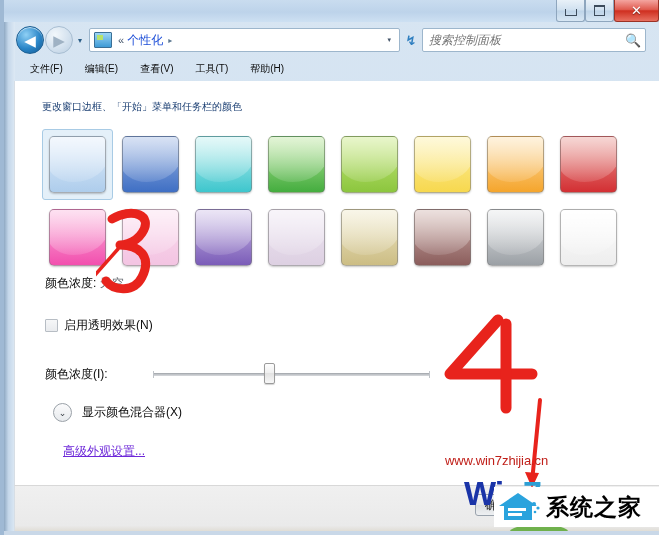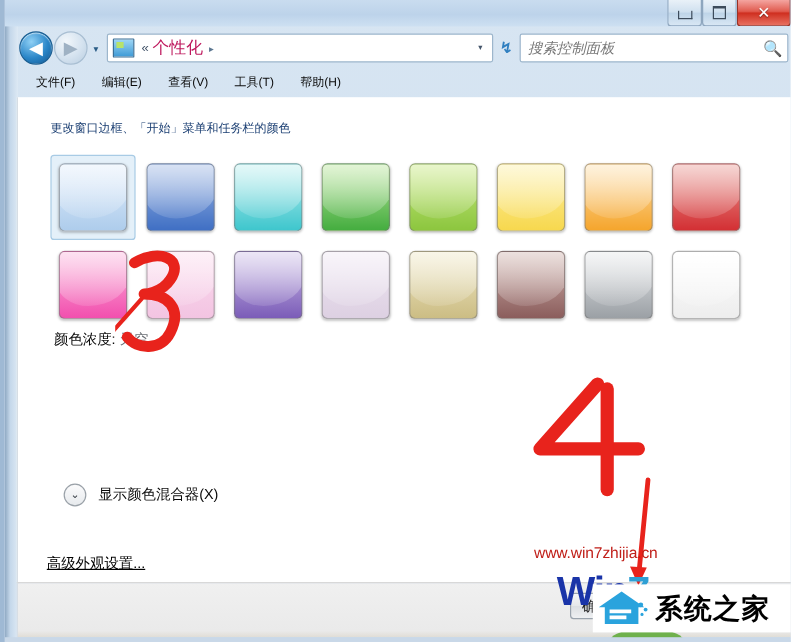--- a/index.html
+++ b/index.html
@@ -111,39 +111,39 @@
     border-radius: 1px;
     position: relative;
   }
   #addr-icon::after {
     content:''; position: absolute;
     left: 2px; top: 2px; width: 6px; height: 5px;
     background: #b7e36a;
   }
   .crumb-sep-dbl { font-size: 11px; color: #44556a; margin: 0 3px; }
   .crumb {
-    font-size: 14px; color: #be185d;
+    font-size: 12px; color: #1d4ed8;
     white-space: nowrap;
   }
   .crumb-arrow { font-size: 8px; color: #5c7791; margin: 0 5px; }
   #addr-dropdown {
     margin-left: auto; font-size: 7px; color: #44556a;
     padding: 0 6px 0 4px; flex: none;
   }
   #refresh-btn {
     width: 22px; flex: none; text-align: center;
     font-size: 13px; color: #2f7fc0; font-weight: bold;
   }
   #searchbox {
     width: 222px; flex: none; height: 22px;
     background: #ffffff;
     border: 1px solid #9db6cc;
     border-radius: 2px;
     display: flex; align-items: center;
-    margin-right: 6px;
+    margin-right: 17px;
   }
   #search-input {
     border: none; outline: none; background: transparent;
     flex: 1 1 auto; min-width: 0;
     font-family: inherit; font-size: 12px;
     font-style: italic; color: #5b6a7c;
     padding: 0 6px;
   }
   #search-icon { width: 24px; flex: none; text-align: center; font-size: 13px; color: #3a587a; }
 
@@ -269,24 +269,23 @@
     border: 1px solid #9aa1a8;
     background: linear-gradient(to bottom, #fbfbfc 0%, #e7eaed 100%);
     display: flex; align-items: center; justify-content: center;
     font-size: 9px; color: #3a4047;
     margin-right: 10px; flex: none;
   }
   #mixer-label { font-size: 12px; color: #0a0a0a; white-space: nowrap; text-align: right; }
 
   
   #advanced-link {
-    position: absolute; left: 24px; top: 362px;
-    font-size: 12px; color: #000000;
+    position: absolute; left: 48px; top: 362px;
+    font-size: 12px; color: #6d28d9;
     white-space: nowrap;
-    margin-top: 18px;
   }
 
   
   #footer {
     position: absolute; left: 10px; top: 485px;
     width: 649px; height: 46px;
     background: linear-gradient(to bottom, #f0f0f0 0%, #eaeaea 88%, #e0ddd6 100%);
     border-top: 1px solid #d8d8d8;
     border-left: 1px solid #d7dee5;
     box-sizing: border-box;
@@ -468,21 +467,32 @@
         <div class="swatch-cell">
           <div class="swatch" style="background: linear-gradient(rgb(255, 255, 255) 0%, rgb(237, 237, 237) 100%);"></div>
         </div>
       </div>
 
     <div id="current-color">
       <span class="lbl">颜色浓度:</span>
       <span class="val">天空</span>
     </div>
 
-
+    <div id="transparency-row">
+      <span id="transparency-check"></span>
+      <span id="transparency-label">启用透明效果(N)</span>
+    </div>
+
+    <div id="intensity-row">
+      <span id="intensity-label">颜色浓度(I):</span>
+      <span id="slider-wrap">
+        <span id="slider-track"></span>
+        <span id="slider-thumb" style="left: calc(42% - 5px);"></span>
+      </span>
+    </div>
 
     <div id="mixer-row">
       <span id="mixer-chevron">⌄</span>
       <span id="mixer-label">显示颜色混合器(X)</span>
     </div>
 
     <a id="advanced-link" href="#">高级外观设置...</a>
   </div>
 
   <div id="footer">

